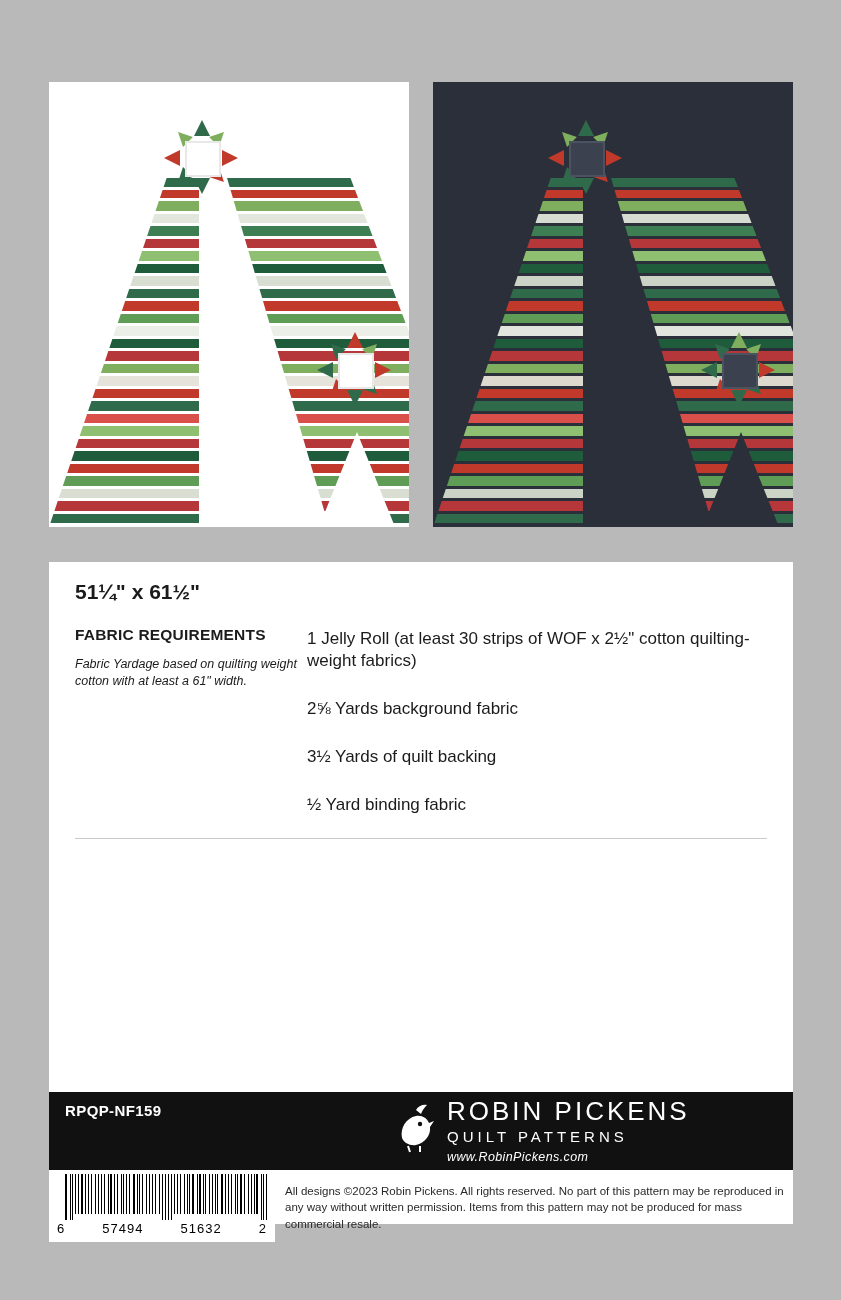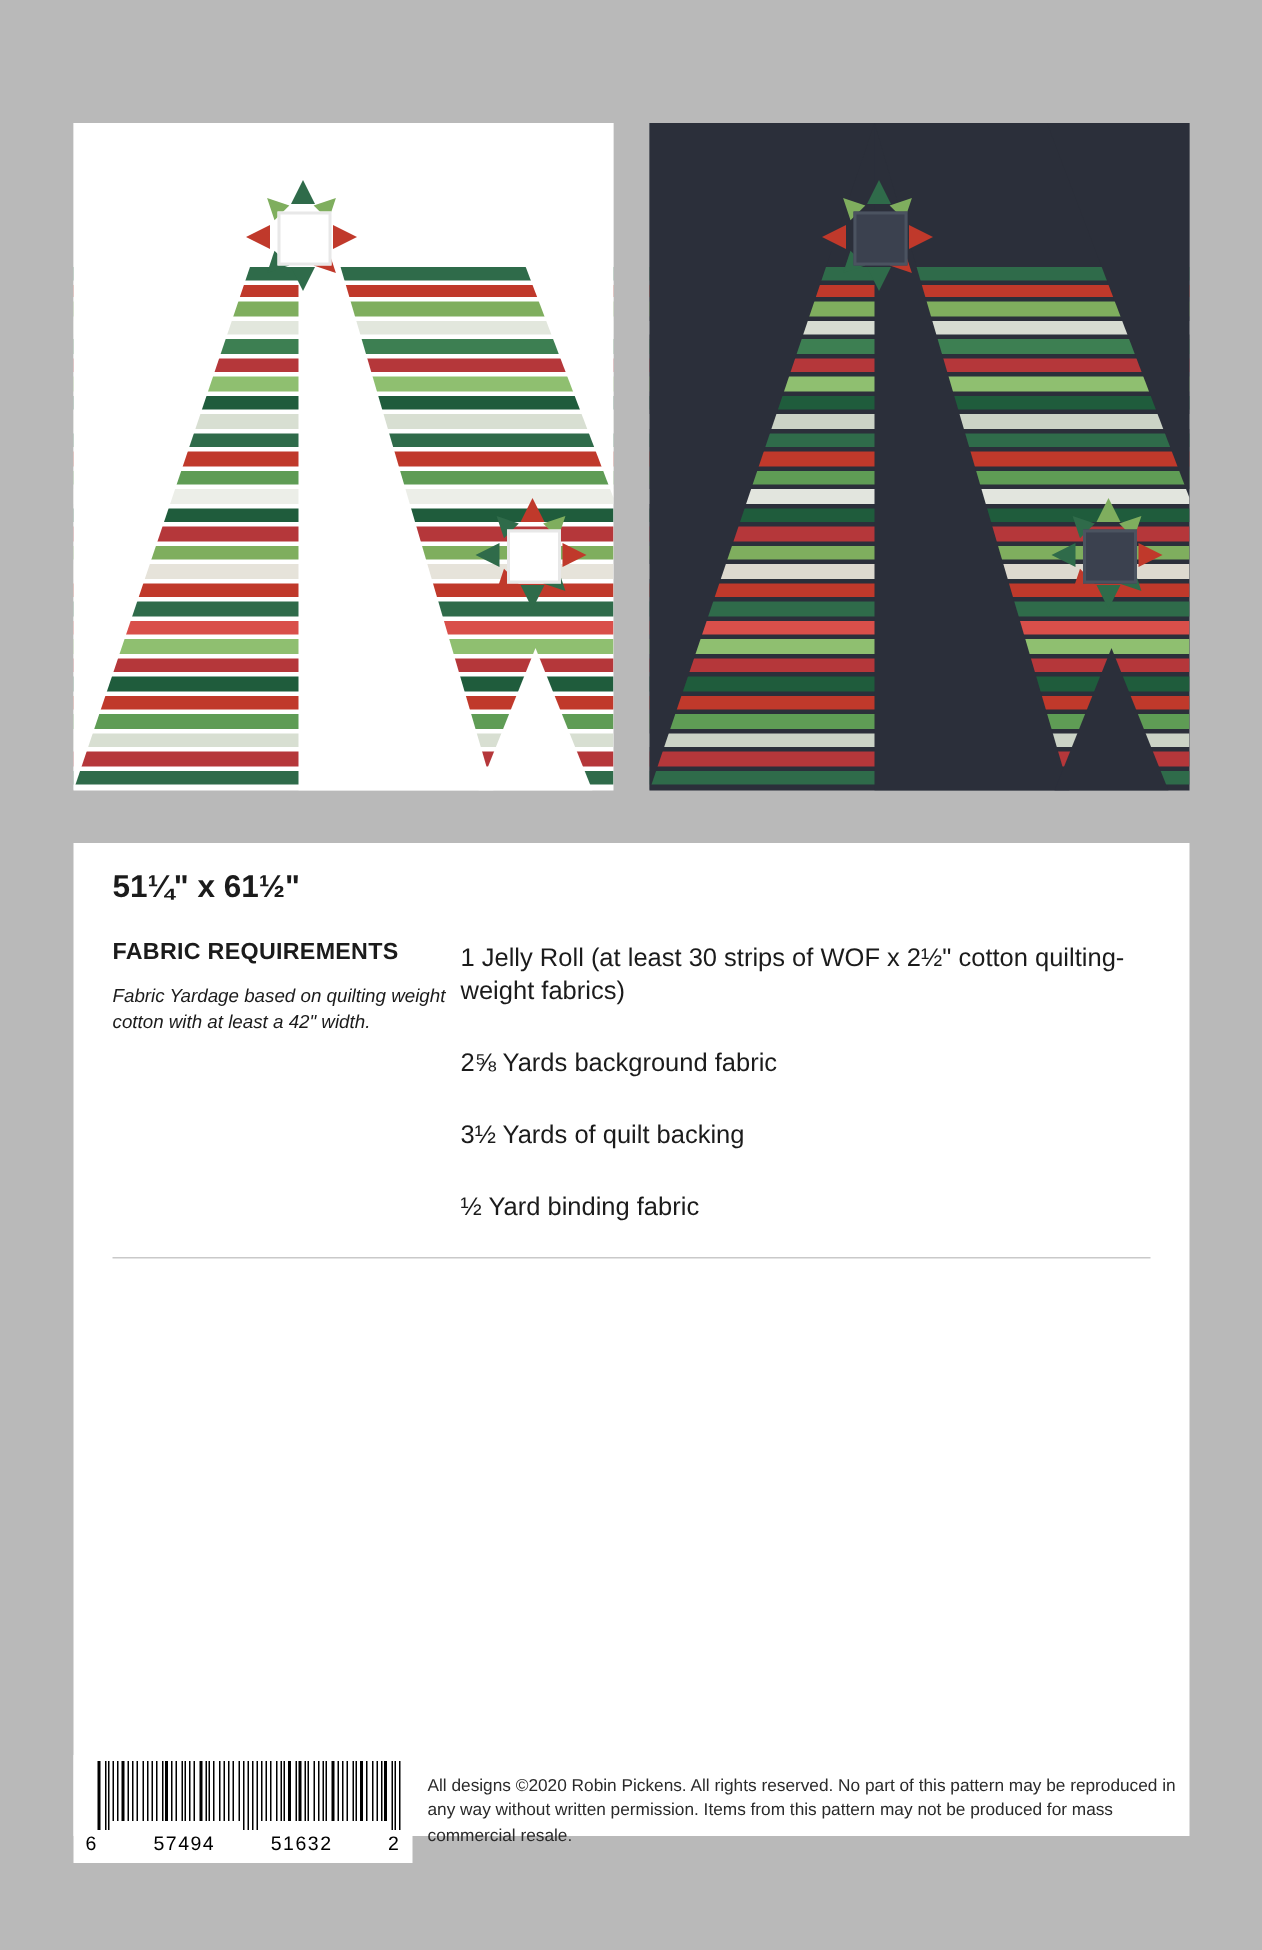--- a/index.html
+++ b/index.html
@@ -379,36 +379,52 @@
     <div class="card-inner">
 
       <div class="title-row">
         <div class="dims">51¼" x 61½"</div>
       </div>
 
 
       <div class="req-block">
         <div class="req-left">
           <div class="req-head">FABRIC REQUIREMENTS</div>
-          <div class="req-note">Fabric Yardage based on quilting weight cotton with at least a 42" width.</div>
+          <div class="req-note">Fabric Yardage based on quilting weight cotton with at least a 61" width.</div>
         </div>
         <div class="req-right">
           <div class="req-item">1 Jelly Roll (at least 30 strips of WOF x 2½" cotton quilting-weight fabrics)</div>
           <div class="req-item">2⅝ Yards background fabric</div>
           <div class="req-item">3½ Yards of quilt backing</div>
           <div class="req-item">½ Yard binding fabric</div>
         </div>
       </div>
 
       <hr class="rule">
 
 
     </div>
   </div>
 
+  <div class="footer-bar">
+    <div class="sku">RPQP-NF159</div>
+
+    <svg class="logo-bird" viewBox="0 0 46 52">
+      <path d="M8 36 C6 26 12 16 22 14 C28 13 33 16 35 21 L40 19 L36 25 C37 33 31 41 22 43 C16 44 10 41 8 36 Z" fill="#ffffff"></path>
+      <circle cx="26" cy="22" r="2.2" fill="#111111"></circle>
+      <path d="M22 8 C24 4 29 2 33 3 C30 6 28 9 27 12 Z" fill="#ffffff"></path>
+      <path d="M14 44 L16 50 M26 44 L26 50" stroke="#ffffff" stroke-width="2" fill="none"></path>
+    </svg>
+
+    <div class="brand">
+      <div class="brand-name">ROBIN PICKENS</div>
+      <div class="brand-sub">QUILT PATTERNS</div>
+      <div class="brand-url">www.RobinPickens.com</div>
+    </div>
+  </div>
 
   <div class="barcode-box">
     <div class="bars" id="barcode-bars">
         <div class="bar" style="width: 3px; margin-right: 3px; height: 46px;"></div>
         <div class="bar" style="width: 1px; margin-right: 2px; height: 46px;"></div>
         <div class="bar" style="width: 1px; margin-right: 2px; height: 46px;"></div>
         <div class="bar" style="width: 2px; margin-right: 2px; height: 40px;"></div>
         <div class="bar" style="width: 1px; margin-right: 3px; height: 40px;"></div>
         <div class="bar" style="width: 3px; margin-right: 2px; height: 40px;"></div>
         <div class="bar" style="width: 2px; margin-right: 2px; height: 40px;"></div>
@@ -471,15 +487,15 @@
         <div class="bar" style="width: 3px; margin-right: 2px; height: 46px;"></div>
       </div>
     <div class="barcode-digits">
       <span>6</span>
       <span>57494</span>
       <span>51632</span>
       <span>2</span>
     </div>
   </div>
 
-  <div class="legal">All designs ©2020 Robin Pickens. All rights reserved. No part of this pattern may be reproduced in any way without written permission. Items from this pattern may not be produced for mass commercial resale.</div>
+  <div class="legal">All designs ©2023 Robin Pickens. All rights reserved. No part of this pattern may be reproduced in any way without written permission. Items from this pattern may not be produced for mass commercial resale.</div>
 
 </div>
 
 </body></html>

